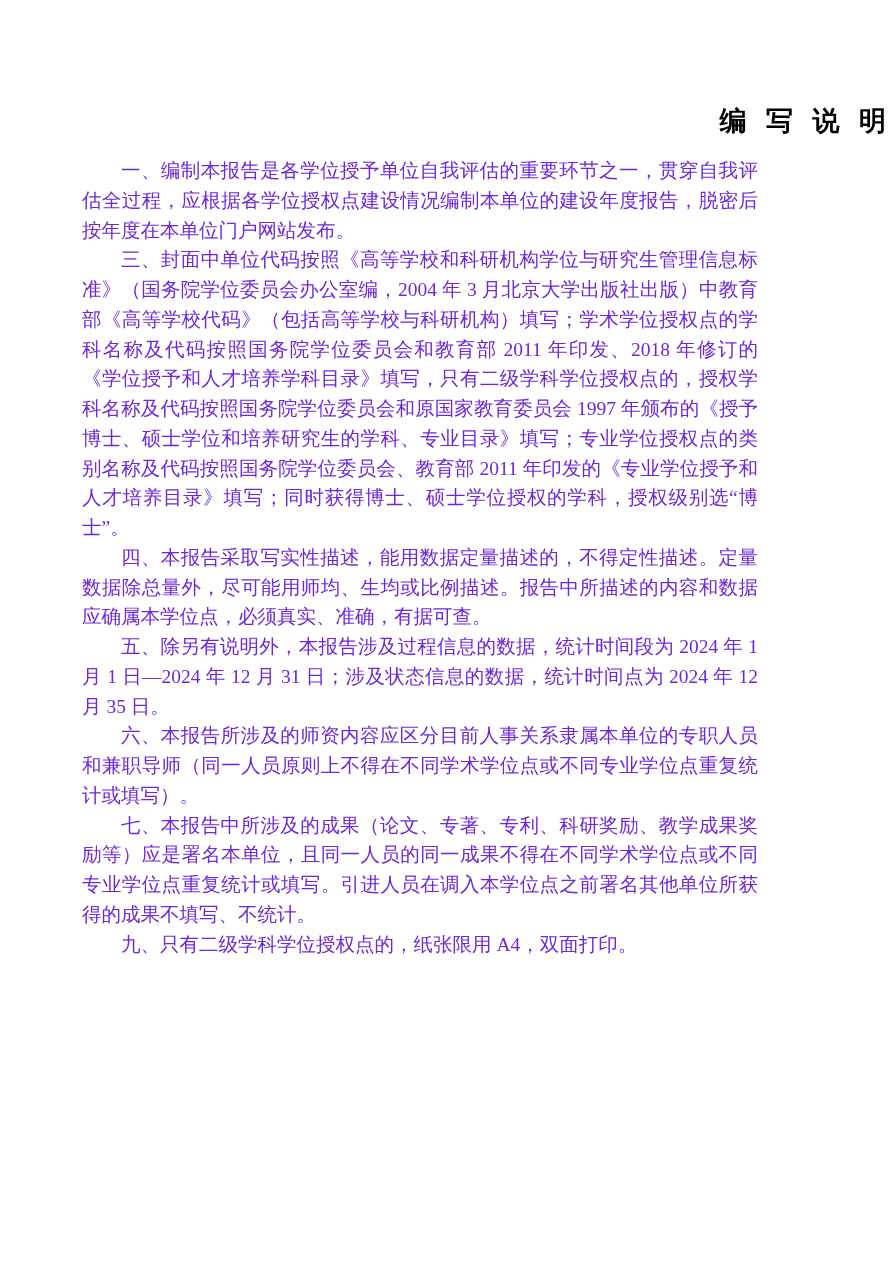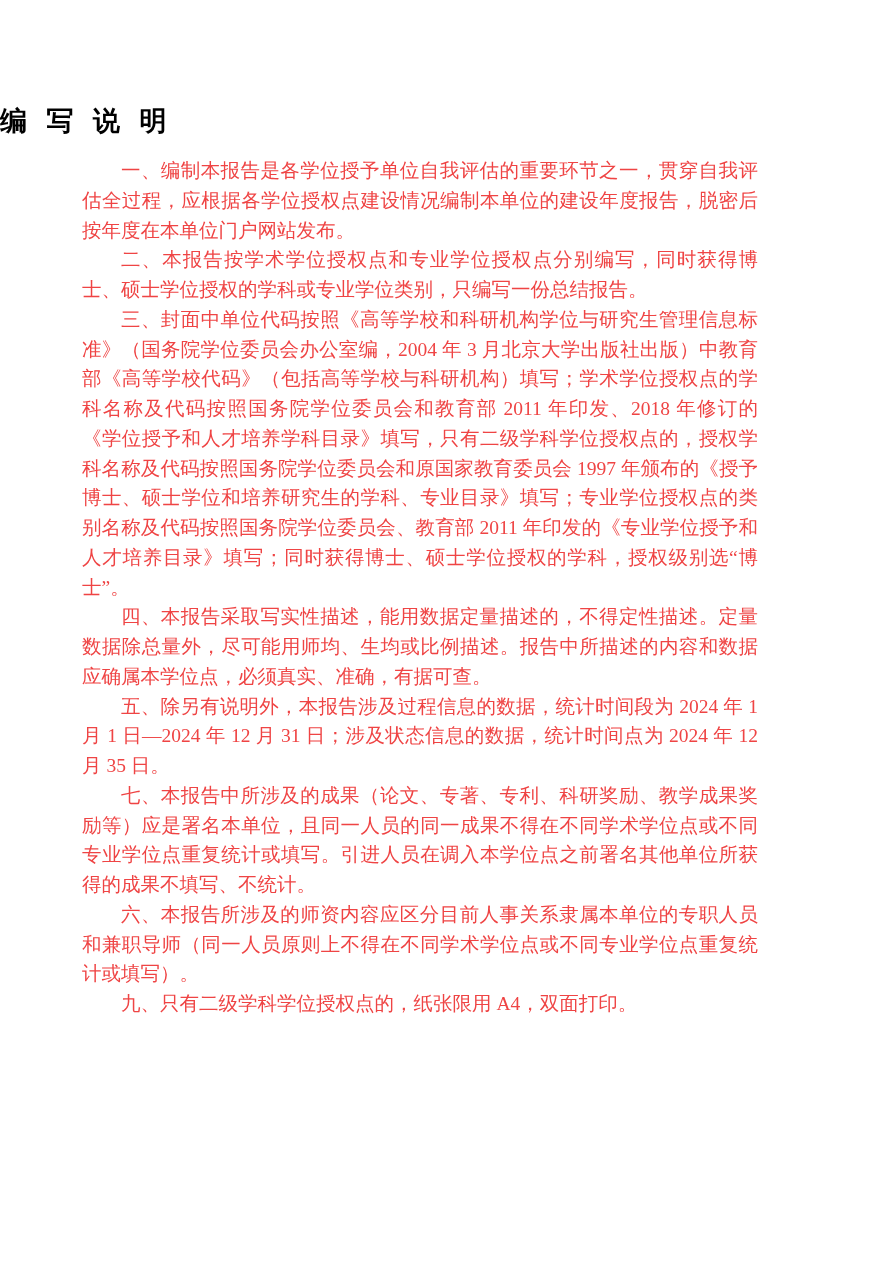--- a/index.html
+++ b/index.html
@@ -14,57 +14,56 @@
     background: #ffffff;
     overflow: hidden;
     color: #000000;
   }
   .doc-title {
     position: absolute;
     top: 104px;
     left: 0;
     right: 0;
     margin: 0;
-    text-align: left;
+    text-align: right;
     font-family: "Liberation Sans", "DejaVu Sans", sans-serif;
     font-weight: 700;
     font-size: 27px;
     line-height: 34px;
     letter-spacing: 6px;
     white-space: pre;
     color: #000000;
   }
   .doc-body {
     position: absolute;
     top: 156px;
     left: 82px;
     width: 676px;
     font-family: "Liberation Serif", "DejaVu Serif", serif;
     font-size: 19.5px;
     line-height: 29.75px;
-    color: #ef4444;
+    color: #6d28d9;
   }
   .doc-body p {
     margin: 0;
     padding: 0;
     text-indent: 2em;
     text-align: justify;
     text-justify: inter-ideograph;
     word-break: break-all;
   }
 </style>
 </head>
 <body>
 
 <div class="page">
   <h1 class="doc-title">编 写 说 明</h1>
 
   <div class="doc-body">
     <p>一、编制本报告是各学位授予单位自我评估的重要环节之一，贯穿自我评估全过程，应根据各学位授权点建设情况编制本单位的建设年度报告，脱密后按年度在本单位门户网站发布。</p>
-    <p>二、本报告按学术学位授权点和专业学位授权点分别编写，同时获得博士、硕士学位授权的学科或专业学位类别，只编写一份总结报告。</p>
     <p>三、封面中单位代码按照《高等学校和科研机构学位与研究生管理信息标准》（国务院学位委员会办公室编，2004 年 3 月北京大学出版社出版）中教育部《高等学校代码》（包括高等学校与科研机构）填写；学术学位授权点的学科名称及代码按照国务院学位委员会和教育部 2011 年印发、2018 年修订的《学位授予和人才培养学科目录》填写，只有二级学科学位授权点的，授权学科名称及代码按照国务院学位委员会和原国家教育委员会 1997 年颁布的《授予博士、硕士学位和培养研究生的学科、专业目录》填写；专业学位授权点的类别名称及代码按照国务院学位委员会、教育部 2011 年印发的《专业学位授予和人才培养目录》填写；同时获得博士、硕士学位授权的学科，授权级别选“博士”。</p>
     <p>四、本报告采取写实性描述，能用数据定量描述的，不得定性描述。定量数据除总量外，尽可能用师均、生均或比例描述。报告中所描述的内容和数据应确属本学位点，必须真实、准确，有据可查。</p>
     <p>五、除另有说明外，本报告涉及过程信息的数据，统计时间段为 2024 年 1 月 1 日—2024 年 12 月 31 日；涉及状态信息的数据，统计时间点为 2024 年 12 月 35 日。</p>
+    <p>六、本报告所涉及的师资内容应区分目前人事关系隶属本单位的专职人员和兼职导师（同一人员原则上不得在不同学术学位点或不同专业学位点重复统计或填写）。</p>
     <p>七、本报告中所涉及的成果（论文、专著、专利、科研奖励、教学成果奖励等）应是署名本单位，且同一人员的同一成果不得在不同学术学位点或不同专业学位点重复统计或填写。引进人员在调入本学位点之前署名其他单位所获得的成果不填写、不统计。</p>
-    <p>六、本报告所涉及的师资内容应区分目前人事关系隶属本单位的专职人员和兼职导师（同一人员原则上不得在不同学术学位点或不同专业学位点重复统计或填写）。</p>
     <p>九、只有二级学科学位授权点的，纸张限用 A4，双面打印。</p>
   </div>
 </div>
 
 </body></html>

